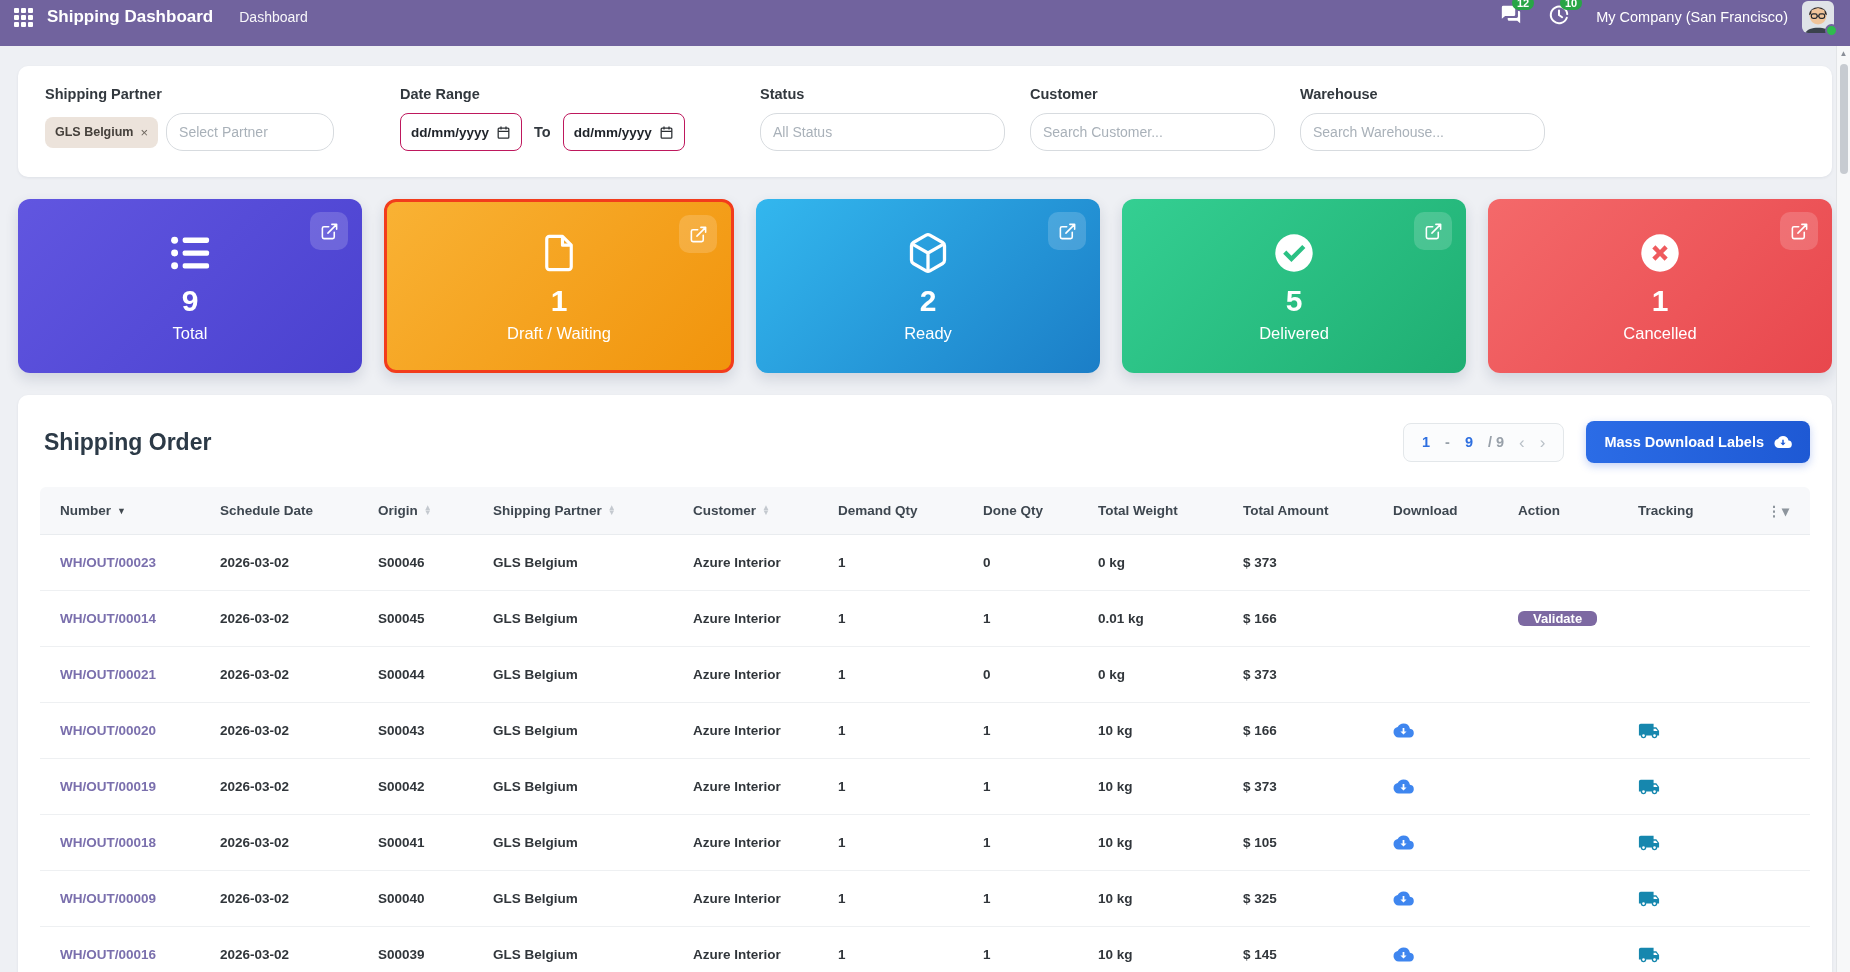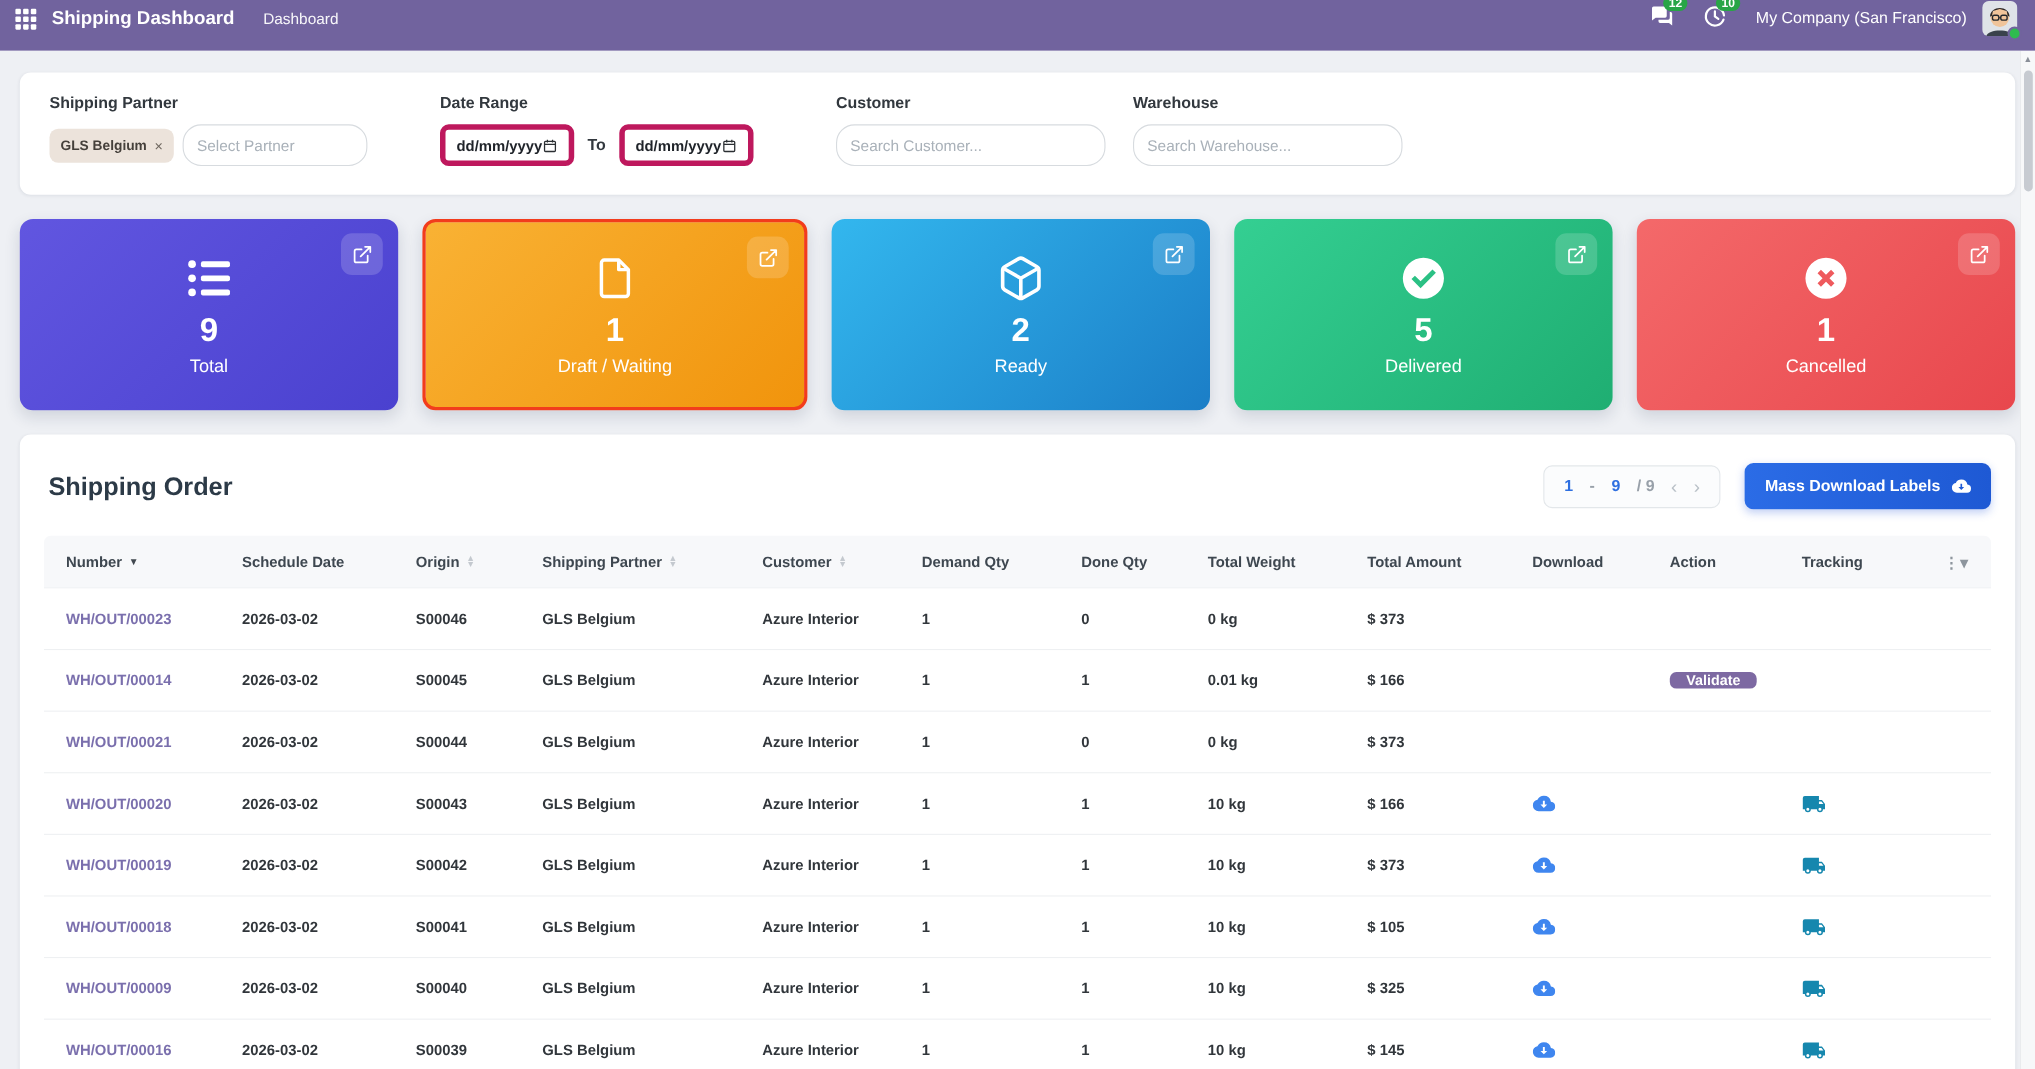--- a/index.html
+++ b/index.html
@@ -35,21 +35,21 @@
   .f-warehouse { width:245px; }
   .frow { display:flex; align-items:center; }
   .tag { display:inline-flex; align-items:center; gap:7px; background:#ece3db; color:#45403b;
          font-size:12.5px; font-weight:700; border-radius:8px; padding:8px 10px; margin-right:8px;
          white-space:nowrap; }
   .tag .x { color:#6e675f; font-weight:400; cursor:pointer; font-size:13px; }
   .tinput { height:38px; border:1px solid #d7dbdf; border-radius:17px; padding:0 12px; font-size:14px;
             color:#333; width:100%; font-family:"Liberation Sans",sans-serif; outline:none; }
   .tinput::placeholder { color:#a9b1b9; }
   .partner-input { flex:1; min-width:0; }
-  .date-box { width:122px; height:38px; border:5px solid #be185d; border-radius:8px; padding:0 10px;
+  .date-box { width:122px; height:38px; border:1px solid #be185d; border-radius:8px; padding:0 10px;
               display:flex; align-items:center; justify-content:space-between; cursor:pointer; }
   .date-box span { font-size:13.5px; font-weight:600; color:#1f2329; }
   .to-label { margin:0 12px; font-size:14.5px; font-weight:600; color:#32383e; }
 
   
   .cards-row { display:flex; gap:22px; margin:22px 18px 0; }
   .stat-card { flex:1; height:174px; border-radius:12px; position:relative; color:#fff;
                display:flex; flex-direction:column; align-items:center; justify-content:center;
                box-shadow:0 6px 14px rgba(30,40,80,.14); cursor:pointer; }
   .stat-card.selected { border:3px solid #f23c1c; }
@@ -177,20 +177,24 @@
       <div class="date-box">
         <span>dd/mm/yyyy</span>
         <svg viewBox="0 0 24 24" width="15" height="15" fill="none" stroke="#2b2f33" stroke-width="2">
             <rect x="3.5" y="5" width="17" height="16" rx="1.5"></rect>
             <path d="M3.5 10h17M8 2.5V7M16 2.5V7"></path>
           </svg>
       </div>
     </div>
   </div>
 
+  <div class="fgroup f-status">
+    <label>Status</label>
+    <input class="tinput" placeholder="All Status" style="">
+  </div>
 
   <div class="fgroup f-customer">
     <label>Customer</label>
     <input class="tinput" placeholder="Search Customer..." style="">
   </div>
 
   <div class="fgroup f-warehouse">
     <label>Warehouse</label>
     <input class="tinput" placeholder="Search Warehouse..." style="">
   </div>

